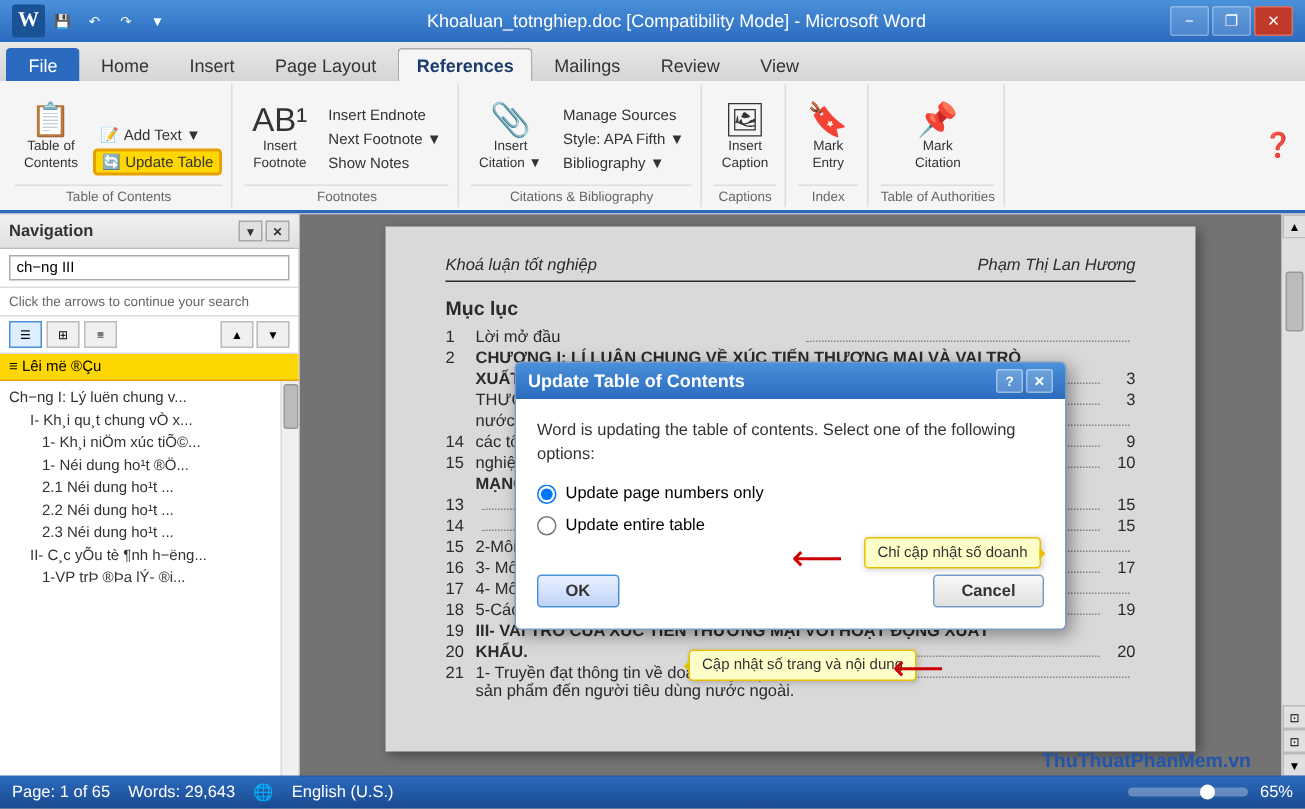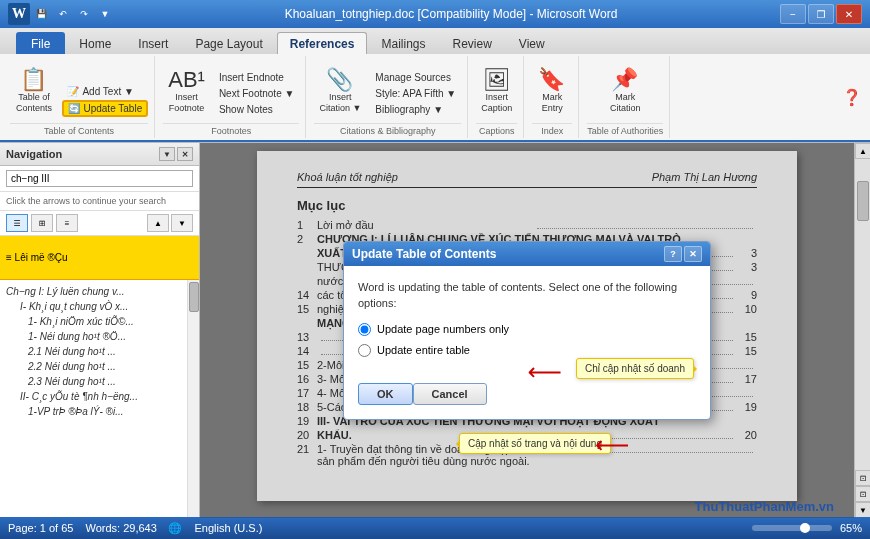--- a/index.html
+++ b/index.html
@@ -22,21 +22,21 @@
       border: 1px solid rgba(255,255,255,0.3); color: white; font-size: 10px;
       cursor: pointer; display: flex; align-items: center; justify-content: center;
       border-radius: 2px;
     }
     .title-btn.close { background: #c0392b; }
     .qat { display: flex; align-items: center; gap: 3px; margin-right: 8px; }
     .qat-btn { width: 18px; height: 18px; display: flex; align-items: center; justify-content: center; color: white; font-size: 9px; cursor: pointer; }
 
     
     .ribbon { background: #f5f5f5; border-bottom: 1px solid #bbb; }
-    .ribbon-tabs { background: linear-gradient(to bottom, #e8e8e8, #d5d5d5); display: flex; height: 26px; align-items: flex-end; padding-left: 16px; text-align: center; }
+    .ribbon-tabs { background: linear-gradient(to bottom, #e8e8e8, #d5d5d5); display: flex; height: 26px; align-items: flex-end; padding-left: 4px; text-align: center; }
     .ribbon-tab {
       padding: 4px 12px 3px; font-size: 12px; cursor: pointer; color: #333;
       border: 1px solid transparent; border-bottom: none; margin-right: 1px;
       border-radius: 3px 3px 0 0; background: transparent;
     }
     .ribbon-tab.active {
       background: #f5f5f5; border-color: #aaa; border-bottom-color: #f5f5f5;
       color: #1a3a6b; font-weight: 600;
     }
     .ribbon-tab.file-tab {
@@ -92,21 +92,21 @@
       border-bottom: 1px solid #bbb; display: flex; align-items: center; justify-content: space-between;
     }
     .nav-header-btns { display: flex; gap: 2px; }
     .nav-header-btn { width: 16px; height: 14px; background: #e0e0e0; border: 1px solid #aaa; font-size: 8px; display: flex; align-items: center; justify-content: center; cursor: pointer; }
     .nav-search { padding: 4px 6px; border-bottom: 1px solid #ddd; }
     .nav-search input { width: 100%; padding: 2px 4px; border: 1px solid #aaa; font-size: 10px; }
     .nav-hint { padding: 4px 6px; font-size: 9px; color: #666; border-bottom: 1px solid #ddd; }
     .nav-view-btns { display: flex; padding: 3px 6px; gap: 3px; border-bottom: 1px solid #ddd; }
     .nav-view-btn { width: 22px; height: 18px; border: 1px solid #bbb; background: #f0f0f0; cursor: pointer; display: flex; align-items: center; justify-content: center; font-size: 8px; }
     .nav-view-btn.active { background: #ddeeff; border-color: #4a90d9; }
-    .nav-scroll-area { flex: 1; overflow: hidden; position: relative; font-style: italic; }
+    .nav-scroll-area { flex: 1; overflow: hidden; position: relative; }
     .nav-tree { padding: 4px 6px; font-size: 10px; }
     .nav-tree-item { padding: 2px 0; color: #333; cursor: pointer; display: flex; align-items: center; gap: 2px; }
     .nav-indent1 { padding-left: 14px; }
     .nav-indent2 { padding-left: 22px; }
     .nav-scrollbar { position: absolute; right: 0; top: 0; bottom: 0; width: 12px; background: #f0f0f0; border-left: 1px solid #ddd; }
     .nav-scroll-thumb { width: 10px; height: 30px; background: #bbb; margin: 2px 1px; border: 1px solid #999; border-radius: 2px; }
 
     
     .doc-area { flex: 1; background: #888; position: relative; overflow: hidden; }
     .doc-page { background: white; margin: 8px auto; width: 540px; min-height: 350px; box-shadow: 2px 2px 8px rgba(0,0,0,0.4); padding: 20px 40px; position: relative; }
@@ -135,21 +135,21 @@
       background: linear-gradient(to bottom, #4a90d9, #2b6bbf);
       color: white; padding: 4px 8px; display: flex; align-items: center;
       justify-content: space-between; border-radius: 3px 3px 0 0; font-size: 12px; font-weight: 600;
     }
     .dialog-title-controls { display: flex; gap: 2px; }
     .dialog-ctrl-btn { width: 18px; height: 16px; background: rgba(255,255,255,0.2); border: 1px solid rgba(255,255,255,0.4); color: white; font-size: 9px; display: flex; align-items: center; justify-content: center; cursor: pointer; border-radius: 2px; }
     .dialog-body { padding: 14px 14px 10px; }
     .dialog-desc { margin-bottom: 12px; line-height: 1.4; color: #333; }
     .dialog-radio { display: flex; align-items: center; gap: 6px; margin-bottom: 8px; cursor: pointer; }
     .dialog-radio input[type=radio] { margin: 0; }
-    .dialog-footer { display: flex; justify-content: flex-start; padding: 8px 14px 14px; }
+    .dialog-footer { display: flex; justify-content: space-between; padding: 8px 14px 14px; }
     .dialog-btn {
       padding: 4px 18px; border: 1px solid #7a9cc7; background: linear-gradient(to bottom, #f8f8f8, #e0e0e0);
       cursor: pointer; border-radius: 3px; font-size: 11px; font-weight: 600; color: #333;
     }
     .dialog-btn.primary { background: linear-gradient(to bottom, #e8f0ff, #c0d4f8); border-color: #4a90d9; }
 
     
     .callout {
       position: absolute; background: #feffc8; border: 1px solid #e8c000;
       padding: 4px 8px; font-size: 10px; color: #333; border-radius: 3px;
@@ -332,21 +332,21 @@
     <div class="nav-hint">Click the arrows to continue your search</div>
     <div class="nav-view-btns">
       <div class="nav-view-btn active">☰</div>
       <div class="nav-view-btn">⊞</div>
       <div class="nav-view-btn">≡</div>
       <div style="margin-left:auto; display:flex; gap:2px;">
         <div class="nav-view-btn">▲</div>
         <div class="nav-view-btn">▼</div>
       </div>
     </div>
-    <div style="background:#ffd700; padding:16px 6px; font-size:10px; border-bottom:1px solid #e8a000;">
+    <div style="background:#ffd700; padding:3px 6px; font-size:10px; border-bottom:1px solid #e8a000;">
       <span>≡ Lêi më ®Çu</span>
     </div>
     <div class="nav-scroll-area">
       <div class="nav-tree">
         <div class="nav-tree-item">
             <span>Ch−ng I: Lý luën chung v...</span>
           </div>
         <div class="nav-tree-item nav-indent1">
             <span>I- Kh¸i qu¸t chung vÒ x...</span>
           </div>

